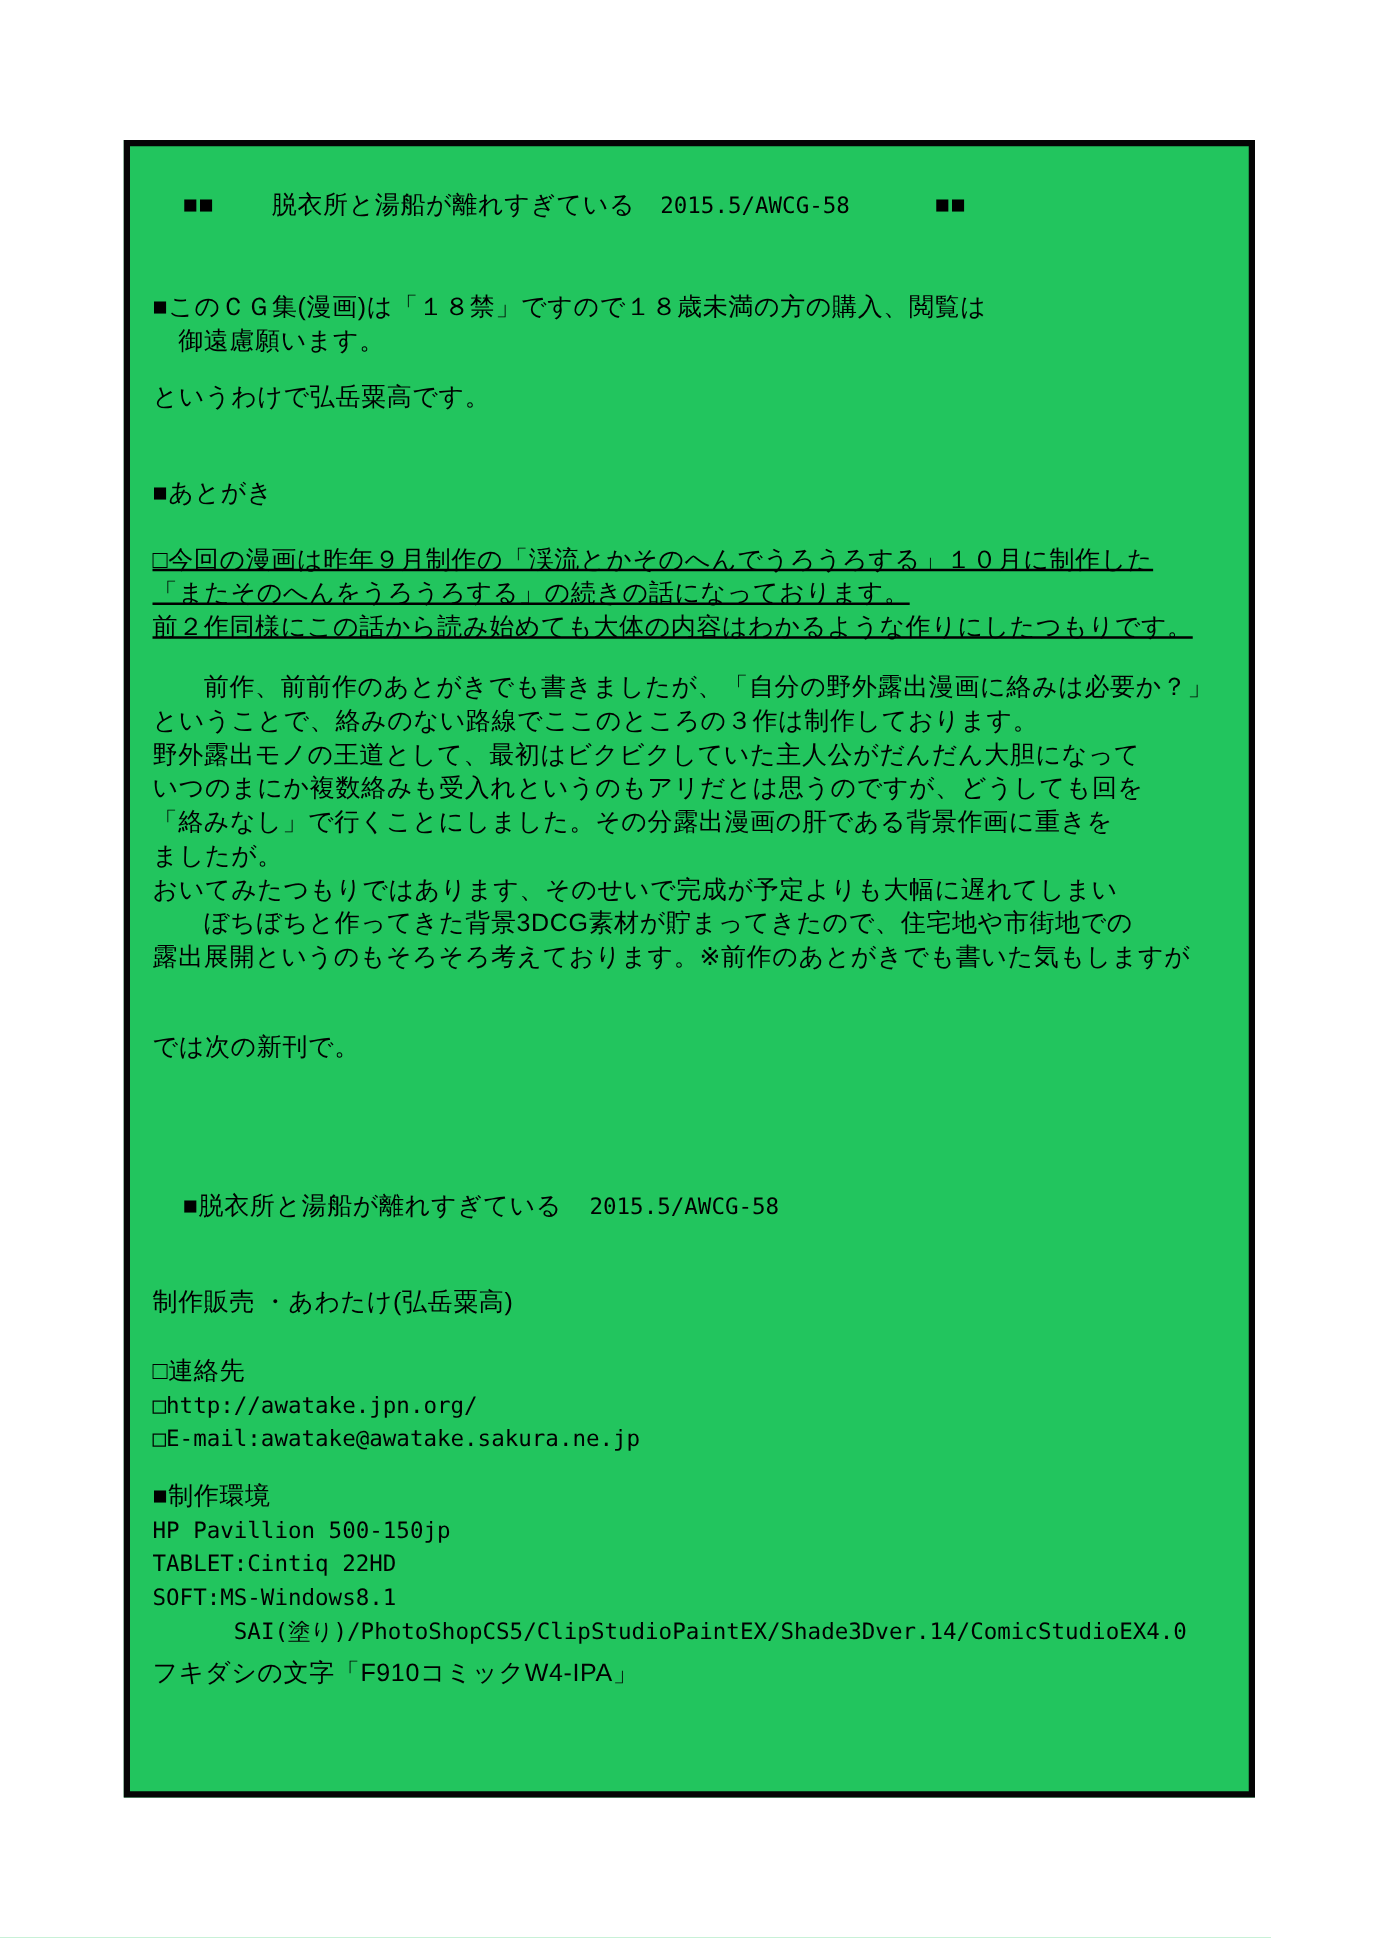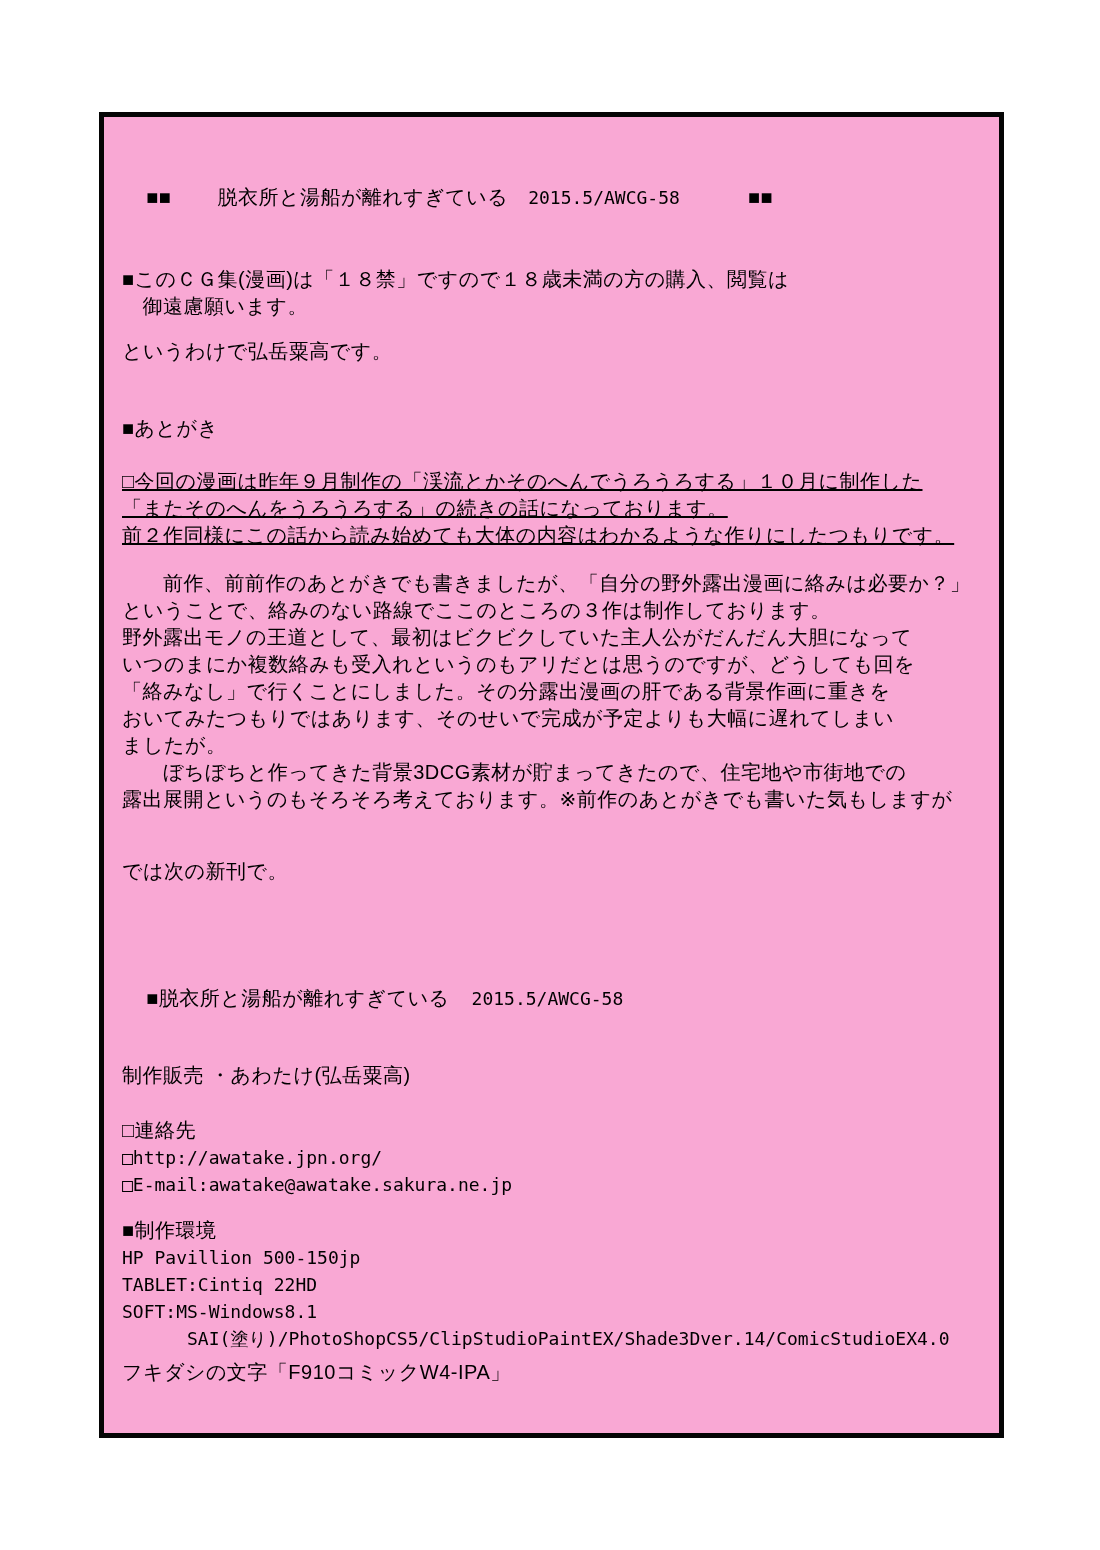--- a/index.html
+++ b/index.html
@@ -16,22 +16,22 @@
     font-family: "Liberation Sans", "DejaVu Sans", sans-serif;
   }
   .frame {
     position: absolute;
     left: 99px;
     top: 112px;
     width: 905px;
     height: 1326px;
     box-sizing: border-box;
     border: 5px solid #050505;
-    padding: 40px 18px 0 18px;
-    background: #f9a8d4;
+    padding: 7px 18px 0 18px;
+    background: #22c55e;
     overflow: hidden;
   }
   .line {
     font-size: 20px;
     line-height: 27px;
     white-space: pre-wrap;
     letter-spacing: 0.5px;
   }
   .mono {
     font-family: "DejaVu Sans Mono", "Liberation Mono", monospace;
@@ -80,22 +80,22 @@
     <div class="line">「またそのへんをうろうろする」の続きの話になっております。</div>
     <div class="line">前２作同様にこの話から読み始めても大体の内容はわかるような作りにしたつもりです。</div>
   </div>
 
   <div class="blk-para2">
     <div class="line">　　前作、前前作のあとがきでも書きましたが、「自分の野外露出漫画に絡みは必要か？」</div>
     <div class="line">ということで、絡みのない路線でここのところの３作は制作しております。</div>
     <div class="line">野外露出モノの王道として、最初はビクビクしていた主人公がだんだん大胆になって</div>
     <div class="line">いつのまにか複数絡みも受入れというのもアリだとは思うのですが、どうしても回を</div>
     <div class="line">「絡みなし」で行くことにしました。その分露出漫画の肝である背景作画に重きを</div>
+    <div class="line">ましたが。</div>
     <div class="line">おいてみたつもりではあります、そのせいで完成が予定よりも大幅に遅れてしまい</div>
-    <div class="line">ましたが。</div>
     <div class="line">　　ぼちぼちと作ってきた背景3DCG素材が貯まってきたので、住宅地や市街地での</div>
     <div class="line">露出展開というのもそろそろ考えております。※前作のあとがきでも書いた気もしますが</div>
   </div>
 
   <div class="line blk-closing">では次の新刊で。</div>
 
   <div class="line blk-colophon colophon-title">
     <span>■脱衣所と湯船が離れすぎている</span><span class="seg-code mono">2015.5/AWCG-58</span>
   </div>
 

